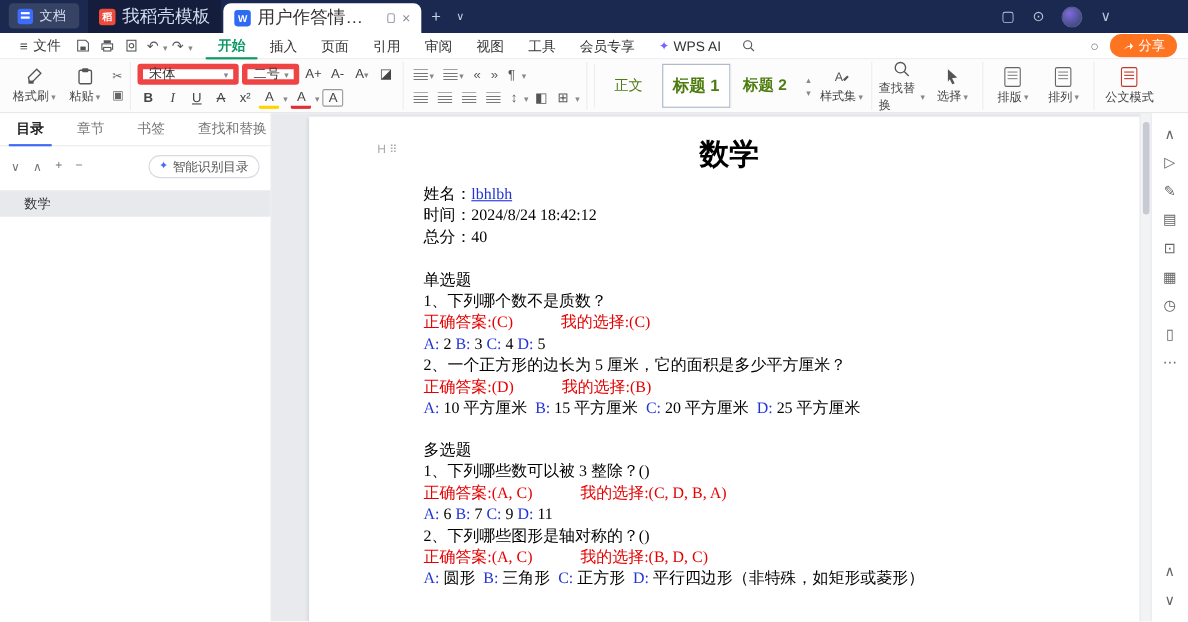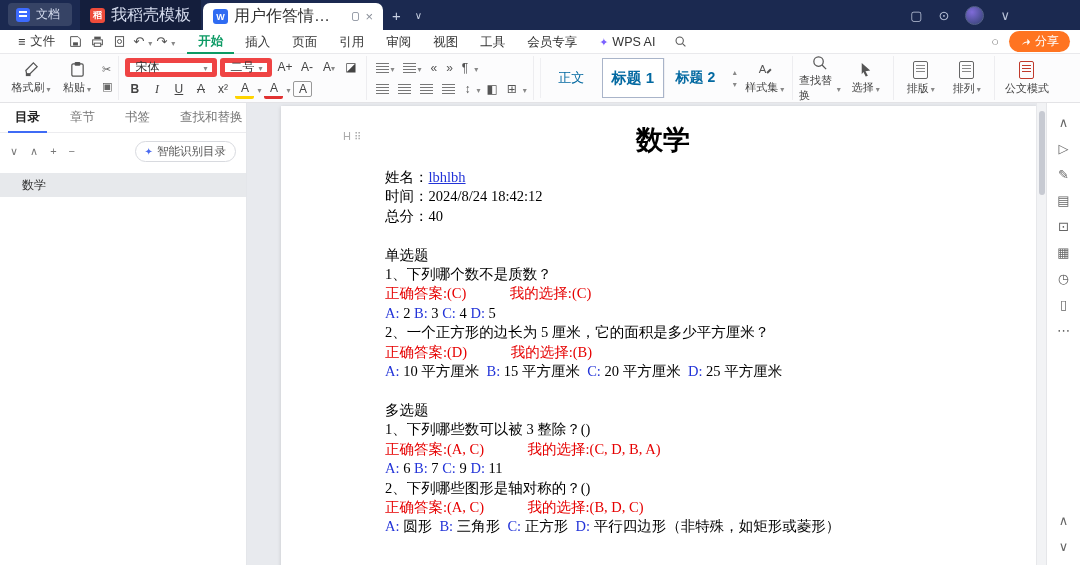--- a/index.html
+++ b/index.html
@@ -54,21 +54,21 @@
   .fsel { display:flex; align-items:center; justify-content:space-between; border:5px solid #ef4444; border-radius:3px; height:19px; padding:0 5px; font-size:12px; color:#333; background:#fff; cursor:pointer; }
   .fsel.name { width:92px; } .fsel.size { width:52px; }
   .fbtn { min-width:19px; height:19px; display:flex; align-items:center; justify-content:center; font-size:12px; color:#444; cursor:pointer; border-radius:2px; padding:0 2px; }
   .fbtn.b { font-weight:700; } .fbtn.i { font-style:italic; font-family:"Liberation Serif",serif; }
   .fbtn.u { text-decoration:underline; } .fbtn.s { text-decoration:line-through; }
   .fbtn.hl { border-bottom:3px solid #ffd400; } .fbtn.fc { border-bottom:3px solid #e03131; }
   .fbtn.box { border:1px solid #999; height:16px; }
   .lines-ic { width:13px; height:10px; background:repeating-linear-gradient(to bottom,#777 0,#777 1px,transparent 1px,transparent 3px); display:inline-block; }
   .pbtn { display:flex; align-items:center; gap:1px; padding:2px 3px; cursor:pointer; color:#555; font-size:12px; }
   .style-gallery { display:flex; align-items:center; }
-  .style-card { width:62px; height:40px; display:flex; align-items:center; justify-content:center; border-left:1px solid #efeff2; cursor:pointer; color:#0369a1; }
+  .style-card { width:62px; height:40px; display:flex; align-items:center; justify-content:center; border-left:1px solid #efeff2; cursor:pointer; color:#4d7c0f; }
   .style-card.st0 { font-size:13px; }
   .style-card.st1 { font-size:15px; font-weight:700; border:1px solid #a9b4c9; background:#fff; box-shadow:0 0 0 1px #fff inset; }
   .style-card.st2 { font-size:14px; font-weight:600; }
   .gal-arrows { display:flex; flex-direction:column; gap:3px; font-size:8px; color:#888; padding:0 3px; }
   .mini-doc { width:15px; height:18px; border:1px solid #666; border-radius:2px; position:relative; }
   .mini-doc::after { content:""; position:absolute; left:2px; right:2px; top:3px; height:1px; background:#888; box-shadow:0 3px 0 #888, 0 6px 0 #888; }
   .mini-doc.red { border-color:#c0392b; } .mini-doc.red::after { background:#c0392b; box-shadow:0 3px 0 #c0392b, 0 6px 0 #c0392b; }
   .lblrow { display:flex; align-items:center; gap:2px; font-size:11px; color:#444; }
 
   

